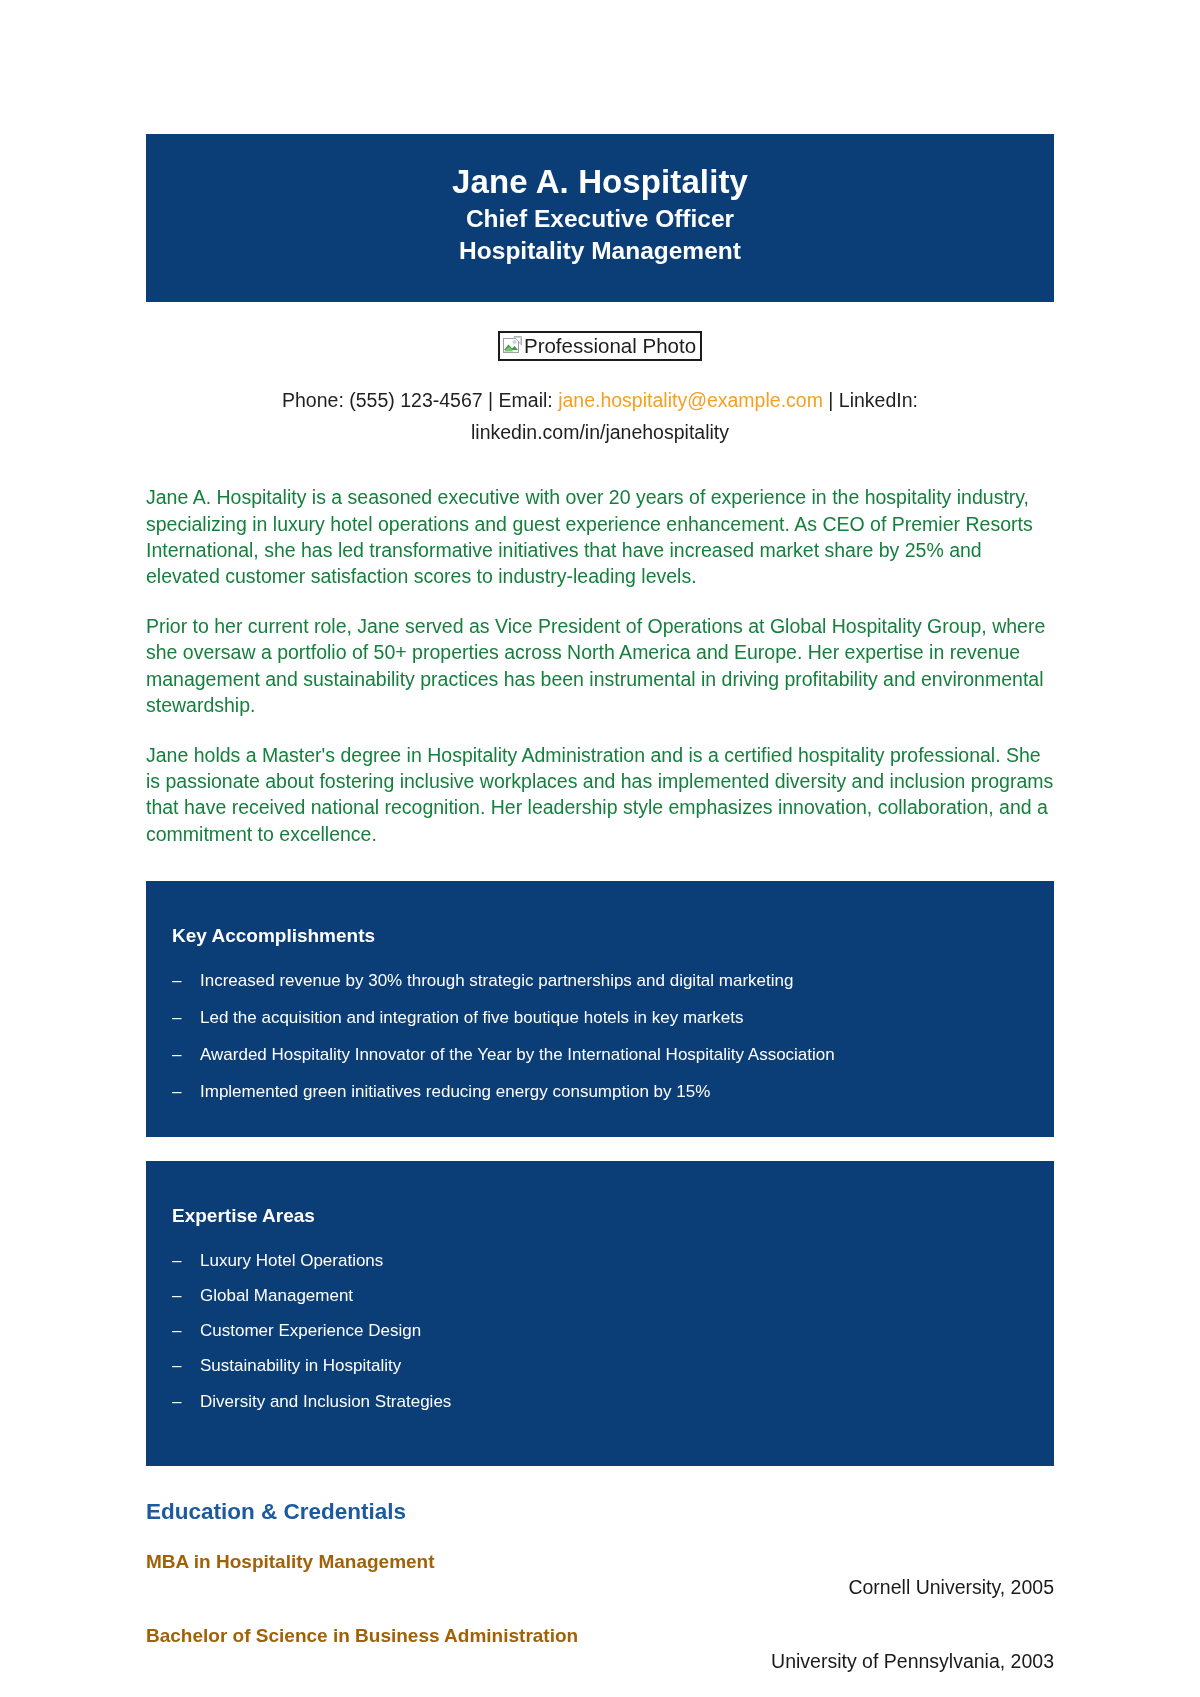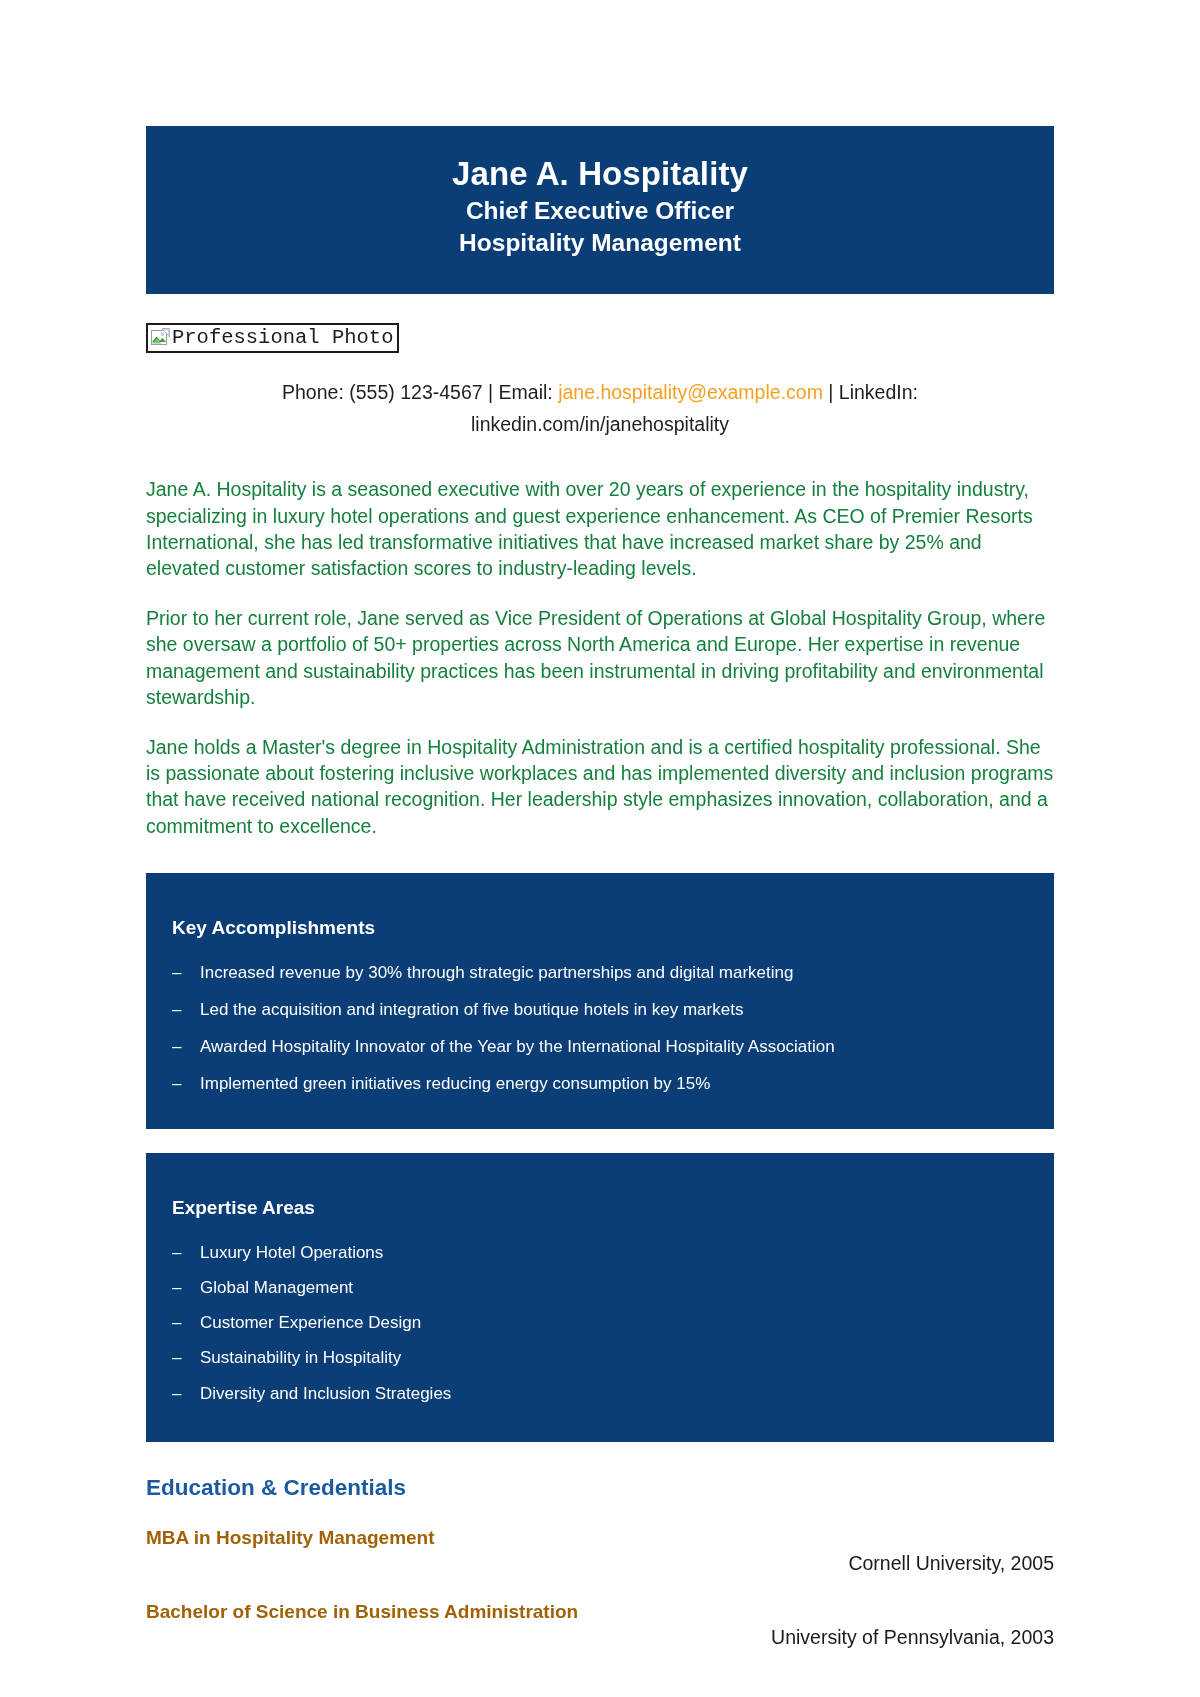--- a/index.html
+++ b/index.html
@@ -18,21 +18,21 @@
   .page {
     width: 1200px;
     min-height: 1697px;
     box-sizing: border-box;
     padding: 126px 0 40px 0;
     background: #ffffff;
   }
 
   .content {
     width: 908px;
-    margin: 0 auto;
+    margin: 8px auto;
   }
 
   
   .header-banner {
     background: #0b3d77;
     color: #ffffff;
     text-align: center;
     padding: 30px 20px 34px 20px;
     box-sizing: border-box;
   }
@@ -51,23 +51,22 @@
   }
   .header-dept {
     font-size: 24.5px;
     font-weight: bold;
     line-height: 1.32;
     margin: 0;
   }
 
   
   .photo-wrap {
-    text-align: left;
+    text-align: center;
     margin-top: 29px;
-    font-family: Liberation Mono, monospace;
   }
   .broken-img {
     display: inline-flex;
     align-items: center;
     gap: 2px;
     border: 2px solid #1c1c1c;
     padding: 2px 4px 3px 3px;
     background: #ffffff;
     line-height: 1;
   }
@@ -139,21 +138,21 @@
     align-items: flex-start;
   }
   .panel-list li:last-child { margin-bottom: 0; }
   .dash {
     flex: 0 0 auto;
     width: 28px;
     display: inline-block;
   }
 
   #expertise-panel {
-    padding-bottom: 24px;
+    padding-bottom: 40px;
     margin-top: 24px;
   }
   #expertise-panel .panel-list li { margin-bottom: 14px; }
 
   
   .edu-section { margin-top: 32px; }
   .edu-heading {
     color: #1c5aa0;
     font-size: 22.5px;
     font-weight: bold;

